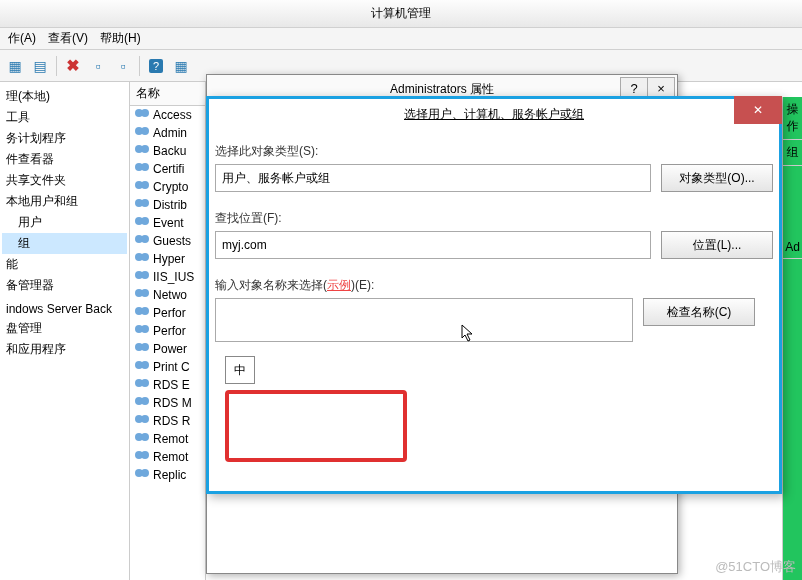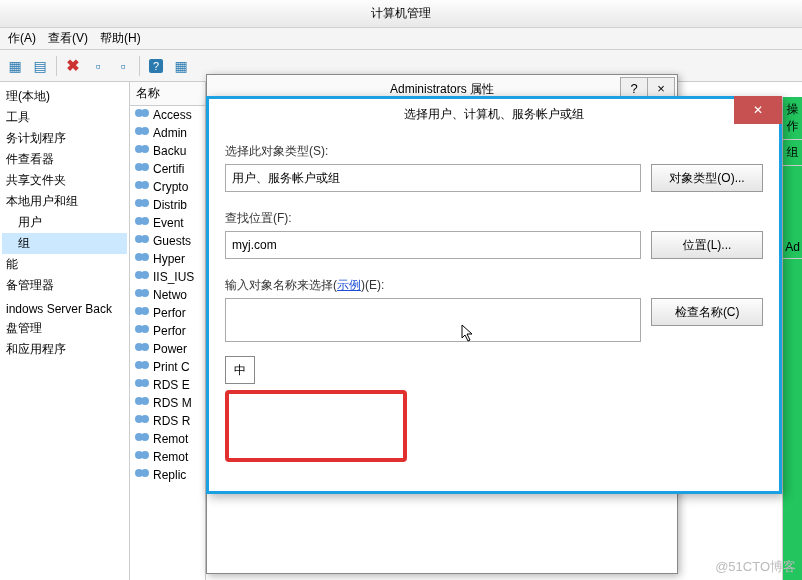--- a/index.html
+++ b/index.html
@@ -32,30 +32,30 @@
     .right-panel { flex: 1; position: relative; }
     
     
     .dialog1 { position: absolute; left: 206px; top: 74px; width: 472px; height: 500px; background: #fff; border: 1px solid #888; box-shadow: 2px 2px 8px rgba(0,0,0,0.3); z-index: 5; }
     .dlg1-title { height: 30px; background: #fafafa; border-bottom: 1px solid #ddd; display: flex; align-items: center; justify-content: center; position: relative; }
     .dlg1-btns { position: absolute; right: 2px; top: 2px; display: flex; }
     .win-btn { width: 28px; height: 22px; border: 1px solid #aaa; background: #f0f0f0; display: flex; align-items: center; justify-content: center; font-size: 13px; margin-left: -1px; }
     
     
     .dialog2 { position: absolute; left: 206px; top: 96px; width: 576px; height: 398px; border: 3px solid #1ba1e2; background: #fff; box-shadow: 3px 3px 10px rgba(0,0,0,0.3); z-index: 10; }
-    .dlg2-title { height: 30px; background: #fff; display: flex; align-items: center; justify-content: center; position: relative; font-size: 13px; }
+    .dlg2-title { height: 30px; background: #fff; display: flex; align-items: center; justify-content: center; position: relative; font-size: 13px; text-decoration: underline; }
     .dlg2-close { position: absolute; right: -3px; top: -3px; width: 48px; height: 28px; background: #c75050; color: #fff; display: flex; align-items: center; justify-content: center; font-size: 16px; }
-    .dlg2-body { padding: 14px 16px; }
+    .dlg2-body { padding: 14px 6px; }
     .dlg2-row { margin-bottom: 4px; }
     .dlg2-flex { display: flex; align-items: center; gap: 10px; margin-bottom: 18px; }
     .dlg2-label { color: #333; margin-bottom: 4px; }
     .dlg2-input { flex: 1; height: 28px; border: 1px solid #aaa; padding: 4px 6px; background: #fff; }
     .dlg2-textarea { width: 418px; height: 44px; border: 1px solid #aaa; padding: 4px; background: #fff; resize: none; }
     .dlg2-btn { width: 112px; height: 28px; border: 1px solid #999; background: linear-gradient(#fdfdfd, #e5e5e5); }
-    .dlg2-link { color: #1d4ed8; text-decoration: underline; }
+    .dlg2-link { color: #ef4444; text-decoration: underline; }
     
     .ime-box { position: absolute; left: 225px; top: 356px; width: 30px; height: 28px; border: 1px solid #888; background: #fff; display: flex; align-items: center; justify-content: center; font-size: 14px; z-index: 15; }
     
     .red-highlight { position: absolute; left: 225px; top: 390px; width: 182px; height: 72px; border: 4px solid #e03030; border-radius: 4px; z-index: 12; pointer-events: none; }
     
     .cursor { position: absolute; left: 461px; top: 324px; z-index: 20; pointer-events: none; }
     
     .right-col { position: absolute; right: 0; top: 97px; width: 20px; height: 498px; border-left: 1px solid #ccc; background: #22c55e; }
     .right-col-btn { padding: 4px 2px; border-bottom: 1px solid #ccc; text-align: center; }
     

